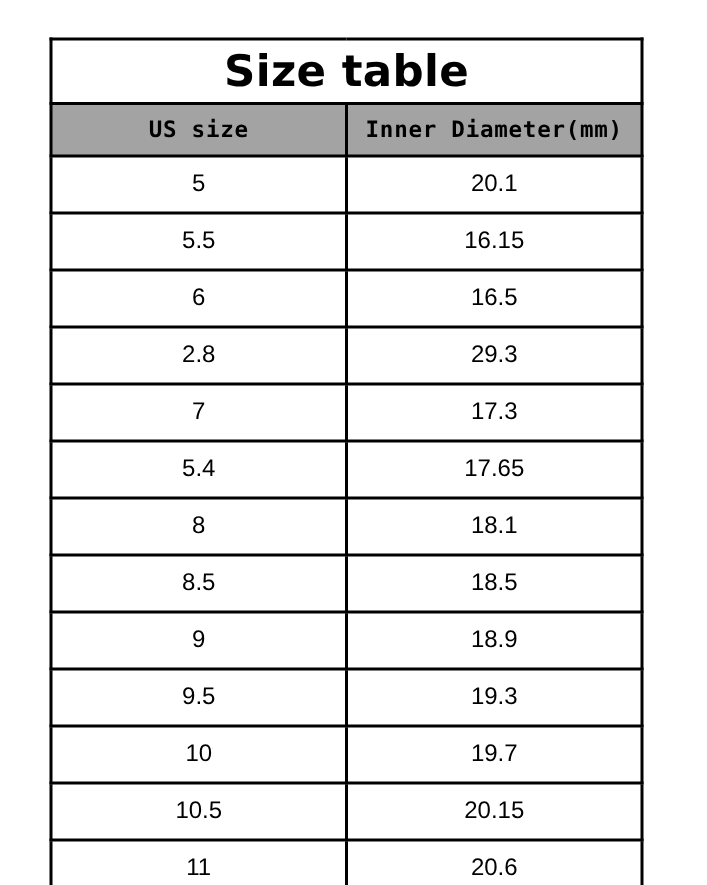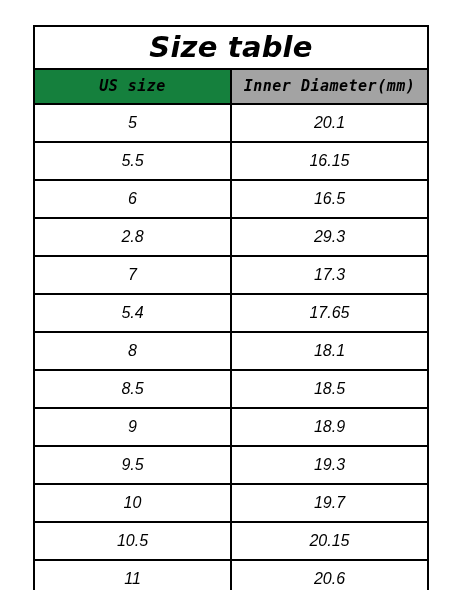--- a/index.html
+++ b/index.html
@@ -71,31 +71,31 @@
     line-height: 1;
     background: #ffffff;
   }
 
   .col-us   { width: 165px; }
   .col-diam { width: 231px; }
 </style>
 </head>
 <body>
 
-<div id="page" style="background: rgb(255, 255, 255); font-style: italic;">
+<div id="page" style="background: rgb(255, 255, 255);">
 
   <table id="size-table">
     <tbody>
 
       <tr>
         <td class="title-cell" colspan="2" style="border-color: rgb(0, 0, 0);">Size table</td>
       </tr>
 
       <tr>
-        <td class="header-cell col-us" style="background: #15803d; border-color: rgb(0, 0, 0);">US size</td>
+        <td class="header-cell col-us" style="background: #a3a3a3; border-color: rgb(0, 0, 0);">US size</td>
         <td class="header-cell col-diam" style="background: #a3a3a3; border-color: rgb(0, 0, 0);">Inner Diameter(mm)</td>
       </tr>
 
     <tr>
           <td class="data-cell col-us" style="border-color: rgb(0, 0, 0);">5</td>
           <td class="data-cell col-diam" style="border-color: rgb(0, 0, 0);">20.1</td>
         </tr>
         <tr>
           <td class="data-cell col-us" style="border-color: rgb(0, 0, 0);">5.5</td>
           <td class="data-cell col-diam" style="border-color: rgb(0, 0, 0); text-align: center;">16.15</td>

